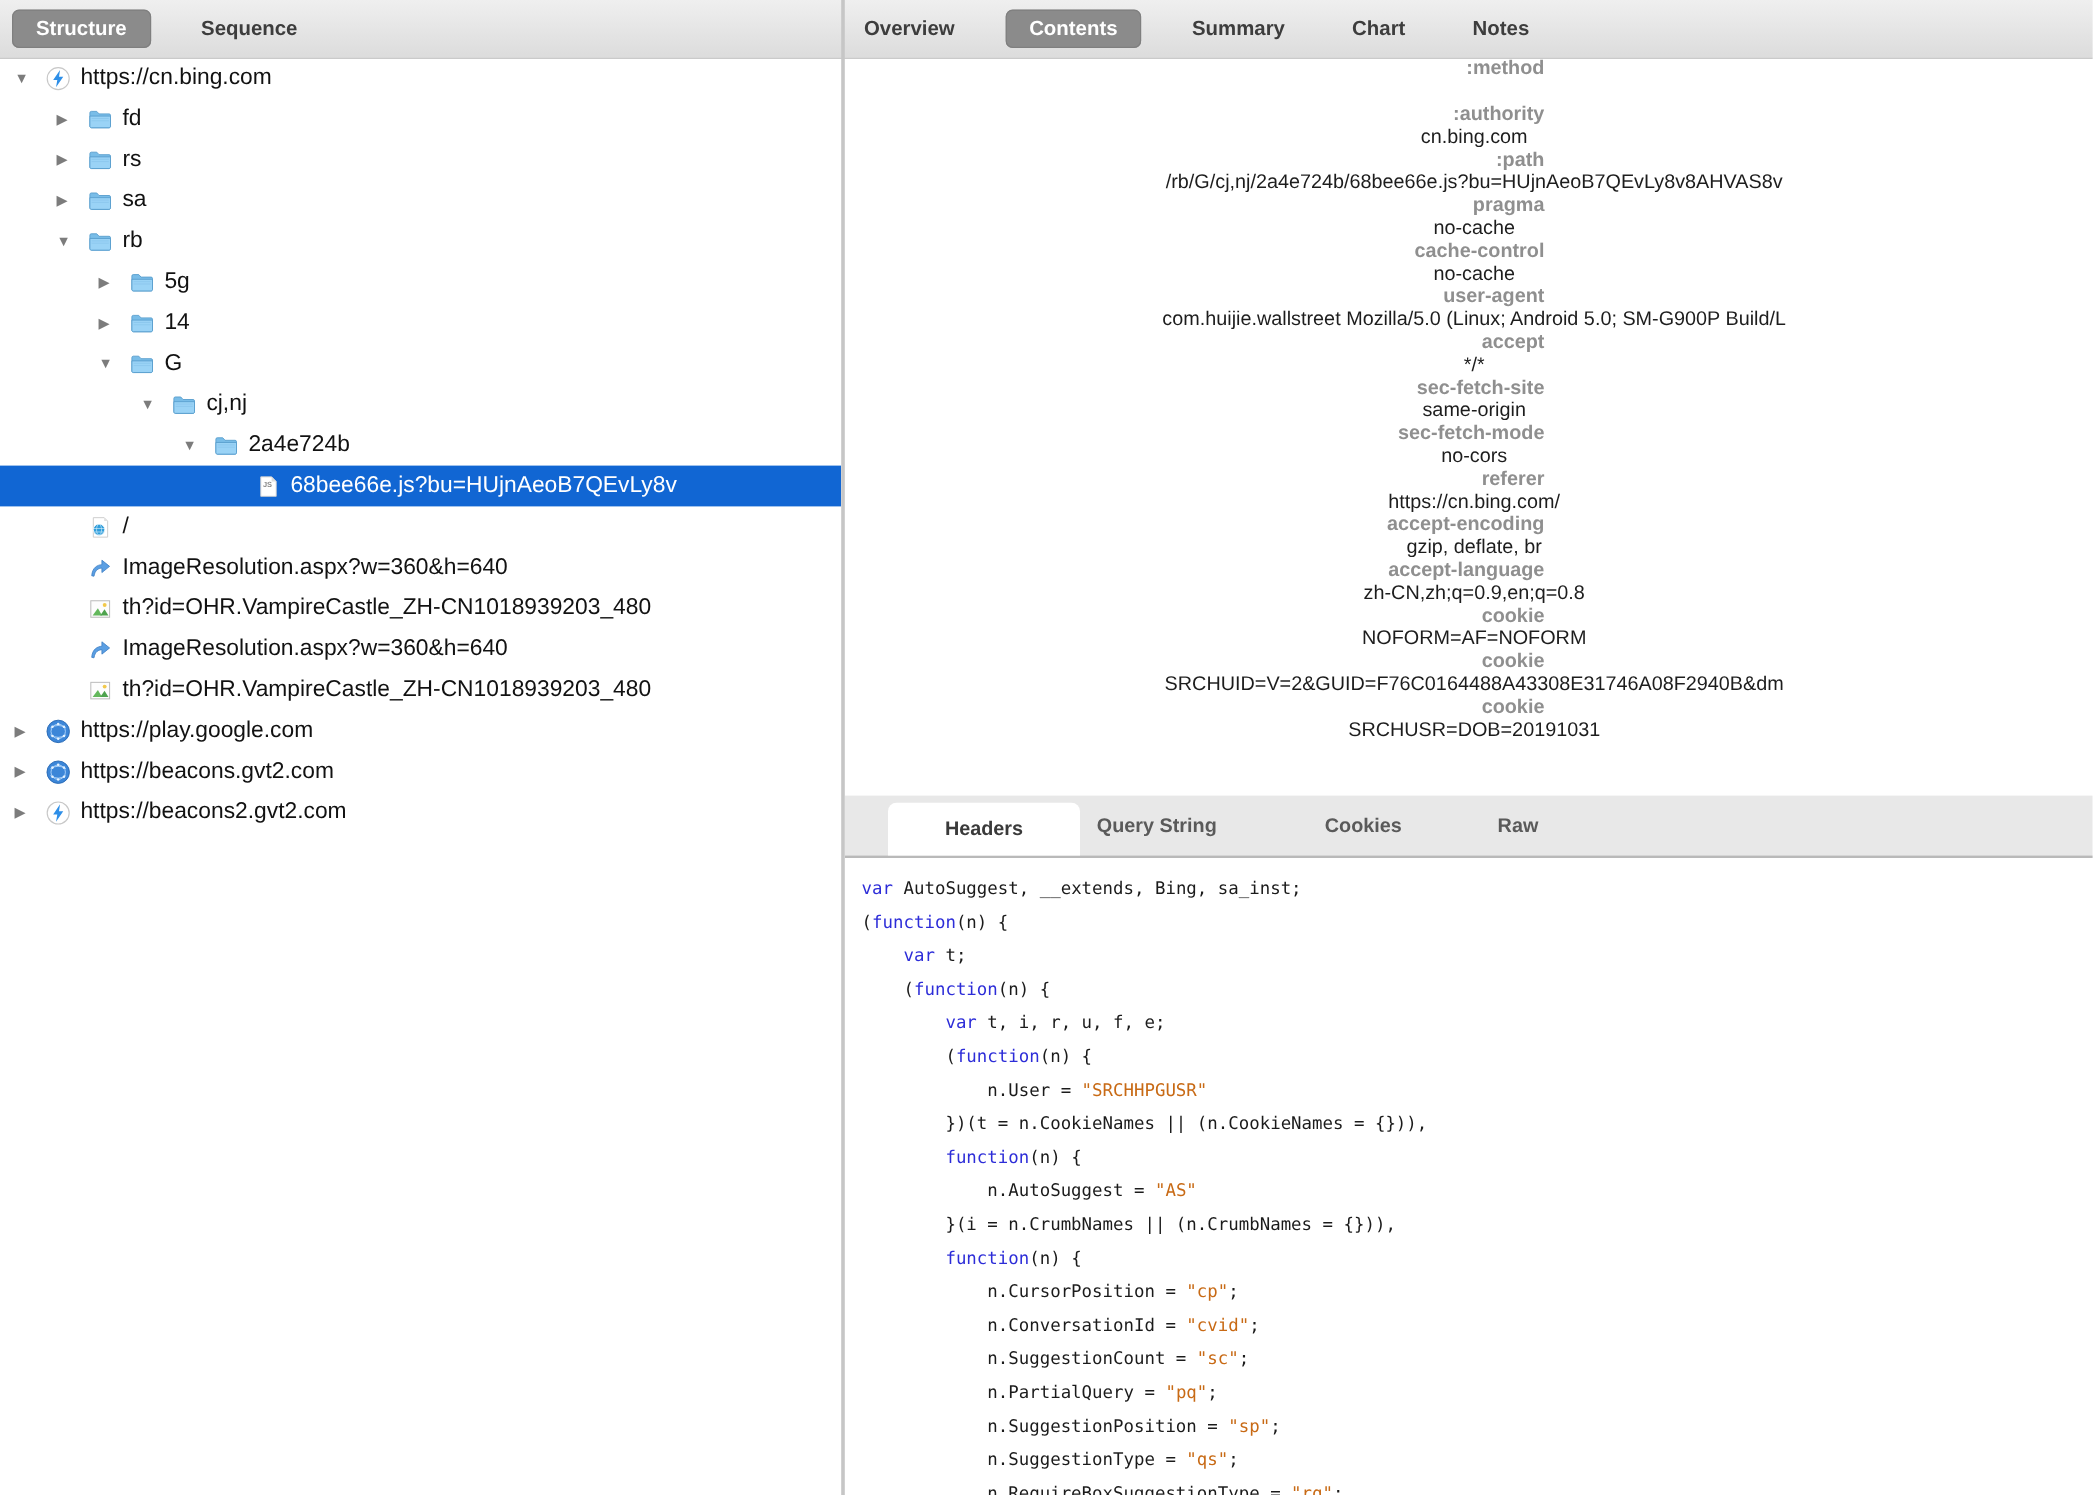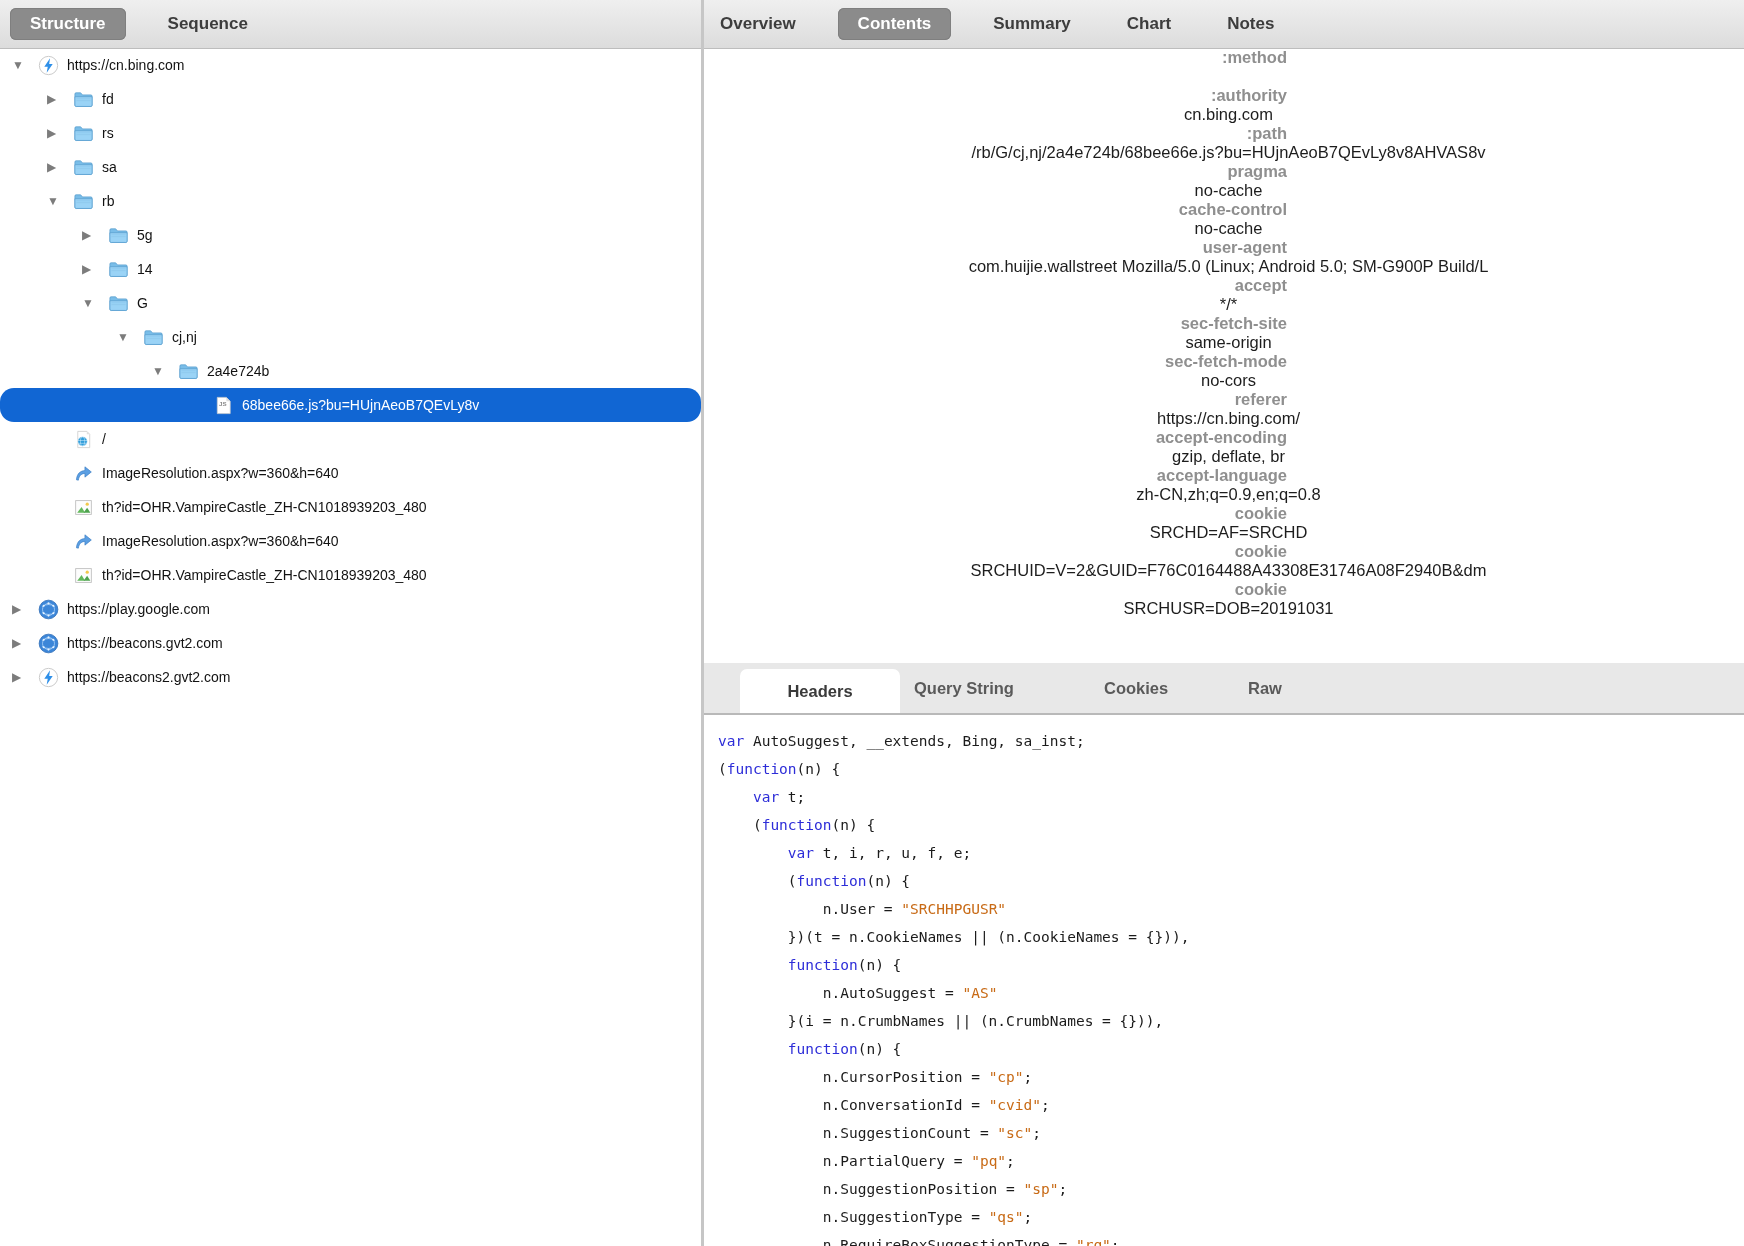--- a/index.html
+++ b/index.html
@@ -31,21 +31,21 @@
 
   
   .left-panel{position:absolute;left:0;top:48px;width:701px;bottom:0;background:#fff;overflow:hidden;}
   .tree{position:absolute;left:0;top:0;right:0;}
   .tree-row{height:34px;display:flex;align-items:center;white-space:nowrap;overflow:hidden;}
   .tree-row.selected{background:#1166d3;}
   .tree-row.selected .tlabel{color:#ffffff;}
   .arrow{width:26px;flex:none;font-size:12px;color:#7c7c7c;text-align:left;padding-left:2px;}
   .ticon{width:21px;height:21px;flex:none;margin-right:8px;display:inline-flex;align-items:center;justify-content:center;}
   .ticon svg{display:block;}
-  .tlabel{font-size:14px;color:#121212;text-align:right;}
+  .tlabel{font-size:19px;color:#121212;text-align:right;}
 
   
   .divider{position:absolute;left:701px;top:0;width:3px;height:1246px;background:#c6c6c6;z-index:3;}
 
   
   .right-panel{position:absolute;left:704px;top:48px;right:0;bottom:0;background:#fff;overflow:hidden;}
   .headers{position:absolute;left:0;top:0;right:0;height:615px;overflow:hidden;}
   .hrow{height:38px;display:flex;align-items:center;flex-direction:column;}
   .hname{width:126px;flex:none;display:flex;justify-content:flex-end;overflow:visible;}
   .hname span{white-space:nowrap;font-size:16.5px;font-weight:bold;color:#8f8f8f;}
@@ -195,21 +195,21 @@
         <span class="arrow">▼</span>
         <span class="ticon">
           <svg viewBox="0 0 22 22" width="21" height="21">
             <path d="M2 5.2 C2 4.5 2.5 4 3.2 4 H8 L10 6.2 H18.8 C19.5 6.2 20 6.7 20 7.4 V16.9 C20 17.7 19.4 18.3 18.6 18.3 H3.4 C2.6 18.3 2 17.7 2 16.9 Z" fill="#79bde8" stroke="#5a9fce" stroke-width="0.8"></path>
             <path d="M2 8.1 H20 V16.9 C20 17.7 19.4 18.3 18.6 18.3 H3.4 C2.6 18.3 2 17.7 2 16.9 Z" fill="#9ad3f6" stroke="#5a9fce" stroke-width="0.8"></path>
             <path d="M3.5 10.2 H18.5 M3.5 12.2 H18.5" stroke="#8ac6ec" stroke-width="0.7" fill="none"></path>
           </svg>
         </span>
         <span class="tlabel">2a4e724b</span>
       </div>
-      <div class="tree-row selected" style="padding-left: 185px; border-radius: 14px;">
+      <div class="tree-row selected" style="padding-left: 185px;">
         <span class="arrow"></span>
         <span class="ticon">
           <svg viewBox="0 0 22 22" width="21" height="21">
             <path d="M4.5 2.5 H14 L18 6.5 V19.5 H4.5 Z" fill="#ffffff" stroke="#cfcfcf" stroke-width="0.8"></path>
             <path d="M14 2.5 L18 6.5 H14 Z" fill="#dcdcdc"></path>
             <text x="6.4" y="11.5" font-size="6.5" font-weight="bold" fill="#8a8a8a" font-family="Liberation Sans,sans-serif">JS</text>
           </svg>
         </span>
         <span class="tlabel">68bee66e.js?bu=HUjnAeoB7QEvLy8v</span>
       </div>
@@ -399,21 +399,21 @@
       <div class="hrow">
         <div class="hname">
           <span>accept-language</span>
         </div>
         <div class="hvalue">zh-CN,zh;q=0.9,en;q=0.8</div>
       </div>
       <div class="hrow">
         <div class="hname">
           <span>cookie</span>
         </div>
-        <div class="hvalue">SRCHD=AF=SRCHD</div>
+        <div class="hvalue">NOFORM=AF=NOFORM</div>
       </div>
       <div class="hrow">
         <div class="hname">
           <span>cookie</span>
         </div>
         <div class="hvalue">SRCHUID=V=2&amp;GUID=F76C0164488A43308E31746A08F2940B&amp;dm</div>
       </div>
       <div class="hrow">
         <div class="hname">
           <span>cookie</span>

